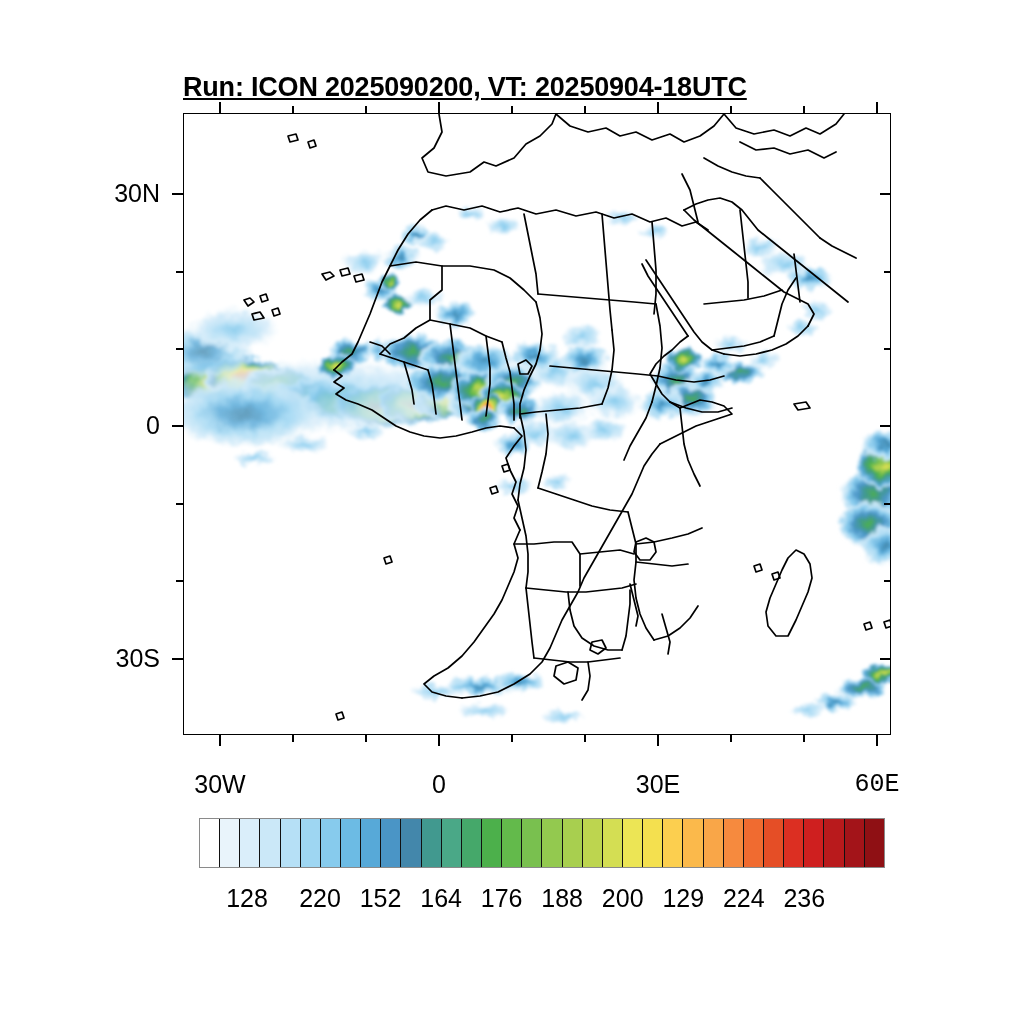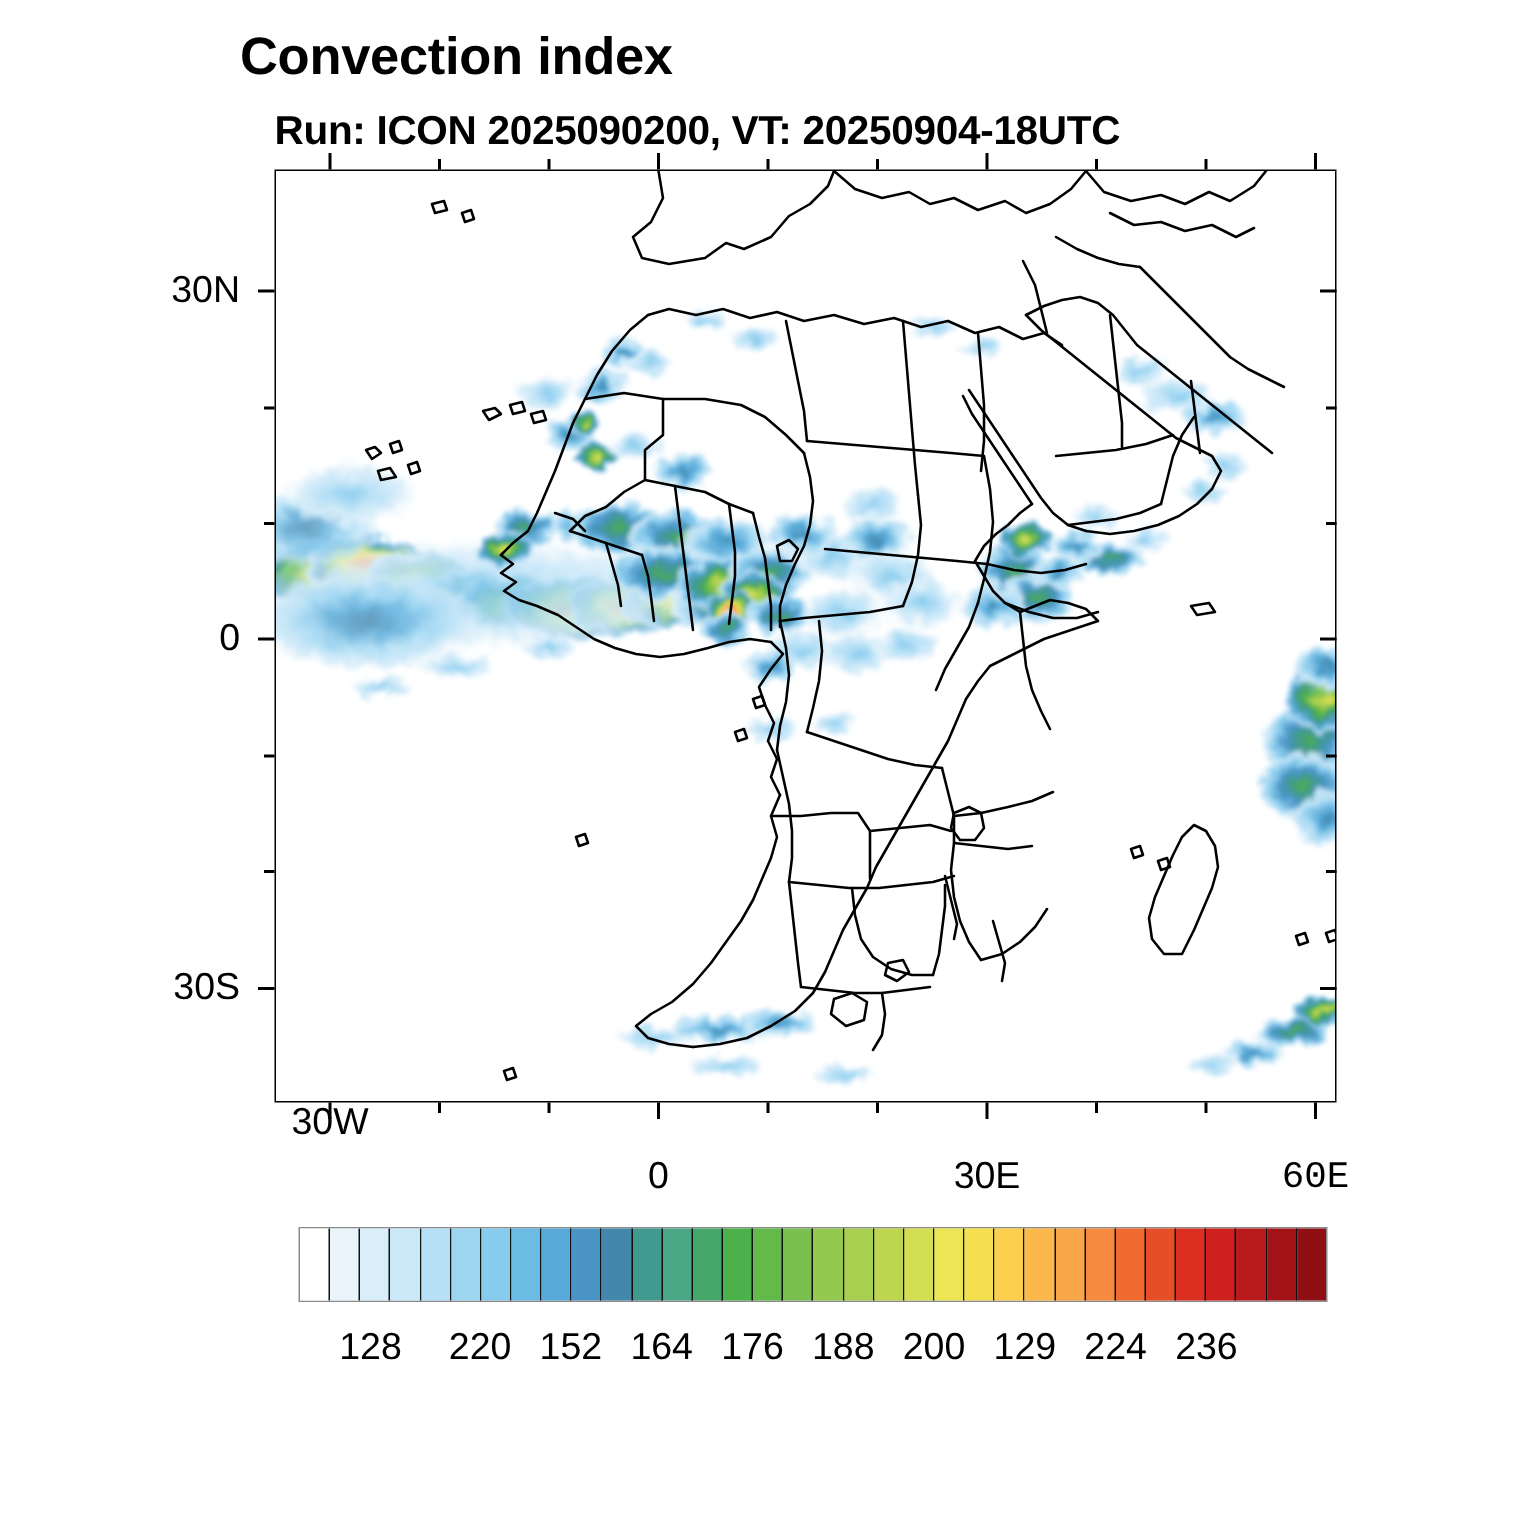--- a/index.html
+++ b/index.html
@@ -5,21 +5,21 @@
   html,body{margin:0;padding:0;background:#ffffff;}
   body{width:1024px;height:1024px;position:relative;overflow:hidden;
        font-family:"Liberation Sans",sans-serif;color:#000;}
 
   .page{position:absolute;inset:0;}
 
   
   #title-main{position:absolute;left:160px;top:18px;font-size:35px;font-weight:bold;
               letter-spacing:-0.2px;white-space:nowrap;}
   #title-sub{position:absolute;left:183px;top:72px;font-size:27px;font-weight:bold;
-             letter-spacing:-0.2px;white-space:nowrap;}
+             letter-spacing:-0.2px;white-space:nowrap;text-decoration:underline;}
 
   
   #map-frame{position:absolute;left:183px;top:113px;width:708px;height:622px;
              box-sizing:border-box;border:1.6px solid #000;background:#ffffff;overflow:hidden;}
   #map-clip{position:absolute;inset:0;overflow:hidden;}
   #map-svg{position:absolute;left:0;top:0;width:708px;height:622px;display:block;}
 
   
   .tick{position:absolute;background:#000;}
   .tick-l{width:11px;height:1.6px;}
@@ -39,21 +39,20 @@
             display:flex;box-sizing:border-box;border:1.3px solid #8a8a8a;background:#fff;}
   .cb-cell{flex:1 1 auto;height:100%;border-right:1.1px solid #111;box-sizing:border-box;}
   .cb-cell:last-child{border-right:none;}
   .cb-tick{position:absolute;font-size:25px;text-align:center;white-space:nowrap;top:884px;}
 </style>
 </head>
 <body>
 
 <div class="page">
 
-  <div id="title-main">Convection index</div>
   <div id="title-sub">Run: ICON 2025090200,  VT: 20250904-18UTC</div>
 
   <div id="map-frame">
     <div id="map-clip">
       <svg id="map-svg" viewBox="0 0 708 622" preserveAspectRatio="none">
         <defs>
 
           <radialGradient id="gHot" cx="50%" cy="50%" r="50%">
             <stop offset="0%" stop-color="#f06b30" stop-opacity="1"></stop>
             <stop offset="18%" stop-color="#f9a648" stop-opacity="1"></stop>
@@ -412,21 +411,21 @@
   <div class="tick tick-t" style="left:438px;top:102px;"></div>
   <div class="tick tick-t" style="left:657px;top:102px;"></div>
   <div class="tick tick-t" style="left:876px;top:102px;"></div>
   <div class="tick tick-t minor" style="left:292px;top:106px;"></div>
   <div class="tick tick-t minor" style="left:365px;top:106px;"></div>
   <div class="tick tick-t minor" style="left:511px;top:106px;"></div>
   <div class="tick tick-t minor" style="left:584px;top:106px;"></div>
   <div class="tick tick-t minor" style="left:730px;top:106px;"></div>
   <div class="tick tick-t minor" style="left:803px;top:106px;"></div>
 
-  <div class="xlab" style="left:160px;top:734px;width:120px;">30W</div>
+  <div class="xlab" style="left:160px;top:770px;width:120px;">30W</div>
   <div class="xlab" style="left:379px;top:770px;width:120px;">0</div>
   <div class="xlab" style="left:598px;top:770px;width:120px;">30E</div>
   <div class="xlab" style="left:817px;top:770px;width:120px;font-family:Liberation Mono, monospace;">60E</div>
 
   <div id="colorbar">
       <div class="cb-cell" style="background: rgb(255, 255, 255);"></div>
       <div class="cb-cell" style="background: rgb(233, 244, 251);"></div>
       <div class="cb-cell" style="background: rgb(218, 238, 250);"></div>
       <div class="cb-cell" style="background: rgb(203, 232, 248);"></div>
       <div class="cb-cell" style="background: rgb(182, 224, 246);"></div>

